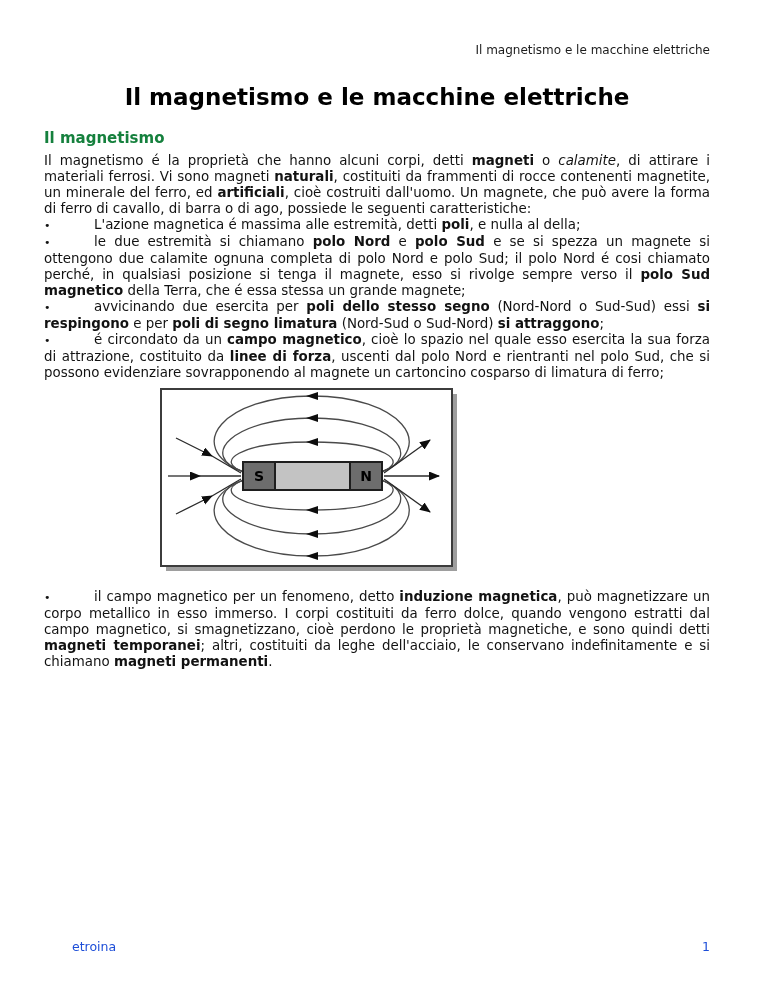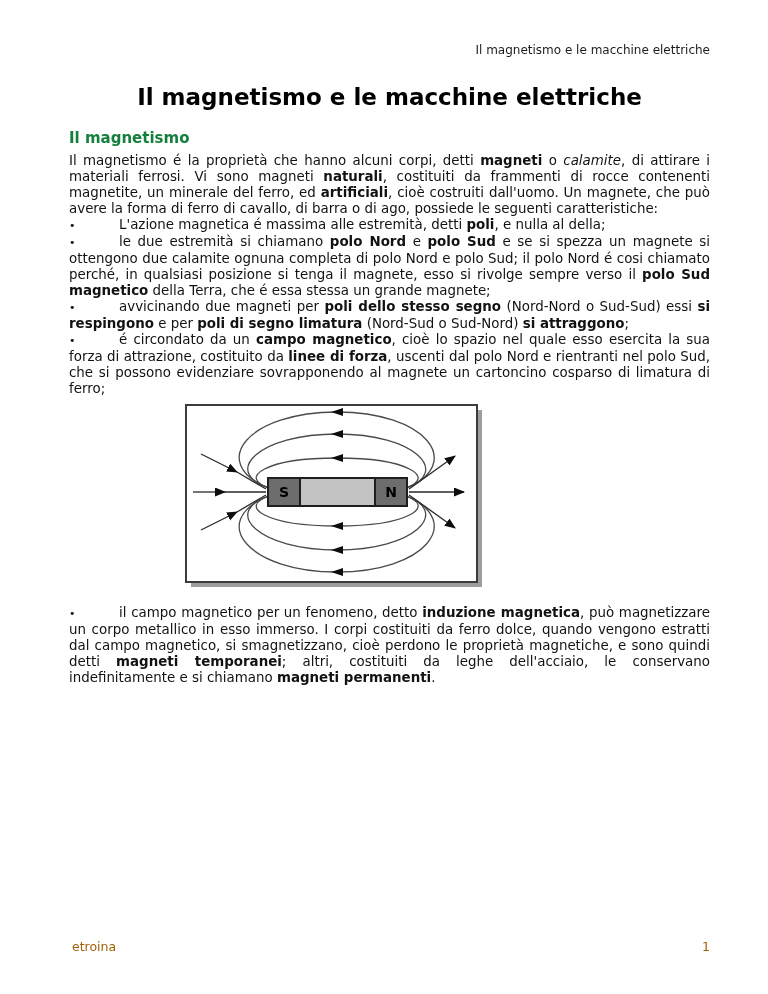--- a/index.html
+++ b/index.html
@@ -1,21 +1,21 @@
 <!DOCTYPE html>
 <html><head>
 <meta charset="utf-8">
 <style>
   html,body{margin:0;padding:0;background:#ffffff;}
   .page{
     position:relative;
     width:768px;height:994px;
     background:#ffffff;
     box-sizing:border-box;
-    padding:43px 58px 0 69px;
+    padding:43px 58px 0 44px;
     font-family:"DejaVu Sans","Liberation Sans",sans-serif;
     color:#121212;
     overflow:hidden;
   }
   .running-header{
     text-align:right;
     font-size:12px;
     line-height:15px;
     color:#1c1c1c;
   }
@@ -52,41 +52,41 @@
     margin:7px 0 18px 116px;
     width:297px;height:183px;
   }
   .after-figure{margin-top:0;}
   .footer{
     position:absolute;
     left:72px;right:58px;bottom:40px;
     display:flex;
     justify-content:space-between;
     font-size:12.5px;
-    color:#a16207;
+    color:#1d4ed8;
   }
 </style>
 </head>
 <body>
 
 <div class="page">
 
   <div class="running-header">Il magnetismo e le macchine elettriche</div>
 
   <h1 class="title">Il magnetismo e le macchine elettriche</h1>
 
   <h2 class="section-heading" style="color: #15803d;">Il magnetismo</h2>
 
   <p class="body first"><span>Il magnetismo é la proprietà che hanno alcuni corpi, detti </span><span class="b">magneti</span><span> o </span><span class="i">calamite</span><span>, di attirare i materiali ferrosi. Vi sono magneti </span><span class="b">naturali</span><span>, costituiti da frammenti di rocce contenenti magnetite, un minerale del ferro, ed </span><span class="b">artificiali</span><span>, cioè costruiti dall'uomo. Un magnete, che può avere la forma di ferro di cavallo, di barra o di ago, possiede le seguenti caratteristiche:</span></p>
 
   <p class="body"><span class="bullet-marker">•</span><span><span>L'azione magnetica é massima alle estremità, detti </span><span class="b">poli</span><span>, e nulla al della;</span></span></p>
 
   <p class="body"><span class="bullet-marker">•</span><span><span>le due estremità si chiamano </span><span class="b">polo Nord</span><span> e </span><span class="b">polo Sud</span><span> e se si spezza un magnete si ottengono due calamite ognuna completa di polo Nord e polo Sud; il polo Nord é cosi chiamato perché, in qualsiasi posizione si tenga il magnete, esso si rivolge sempre verso il </span><span class="b">polo Sud magnetico</span><span> della Terra, che é essa stessa un grande magnete;</span></span></p>
 
-  <p class="body"><span class="bullet-marker">•</span><span><span>avvicinando due magneti per </span><span class="b">poli dello stesso segno</span><span> (Nord-Nord o Sud-Sud) essi </span><span class="b">si respingono</span><span> e per </span><span class="b">poli di segno limatura</span><span> (Nord-Sud o Sud-Nord) </span><span class="b">si attraggono</span><span>;</span></span></p>
+  <p class="body"><span class="bullet-marker">•</span><span><span>avvicinando due esercita per </span><span class="b">poli dello stesso segno</span><span> (Nord-Nord o Sud-Sud) essi </span><span class="b">si respingono</span><span> e per </span><span class="b">poli di segno limatura</span><span> (Nord-Sud o Sud-Nord) </span><span class="b">si attraggono</span><span>;</span></span></p>
 
   <p class="body"><span class="bullet-marker">•</span><span><span>é circondato da un </span><span class="b">campo magnetico</span><span>, cioè lo spazio nel quale esso esercita la sua forza di attrazione, costituito da </span><span class="b">linee di forza</span><span>, uscenti dal polo Nord e rientranti nel polo Sud, che si possono evidenziare sovrapponendo al magnete un cartoncino cosparso di limatura di ferro;</span></span></p>
 
   <div class="figure-wrap">
     <svg width="297" height="183" viewBox="0 0 297 183" xmlns="http://www.w3.org/2000/svg">
       <defs>
         <marker id="arr" orient="auto" markerUnits="userSpaceOnUse" markerWidth="13" markerHeight="11" refX="10" refY="4.5">
           <path d="M0,0 L11,4.5 L0,9 z" fill="#0d0d0d"></path>
         </marker>
       </defs>

